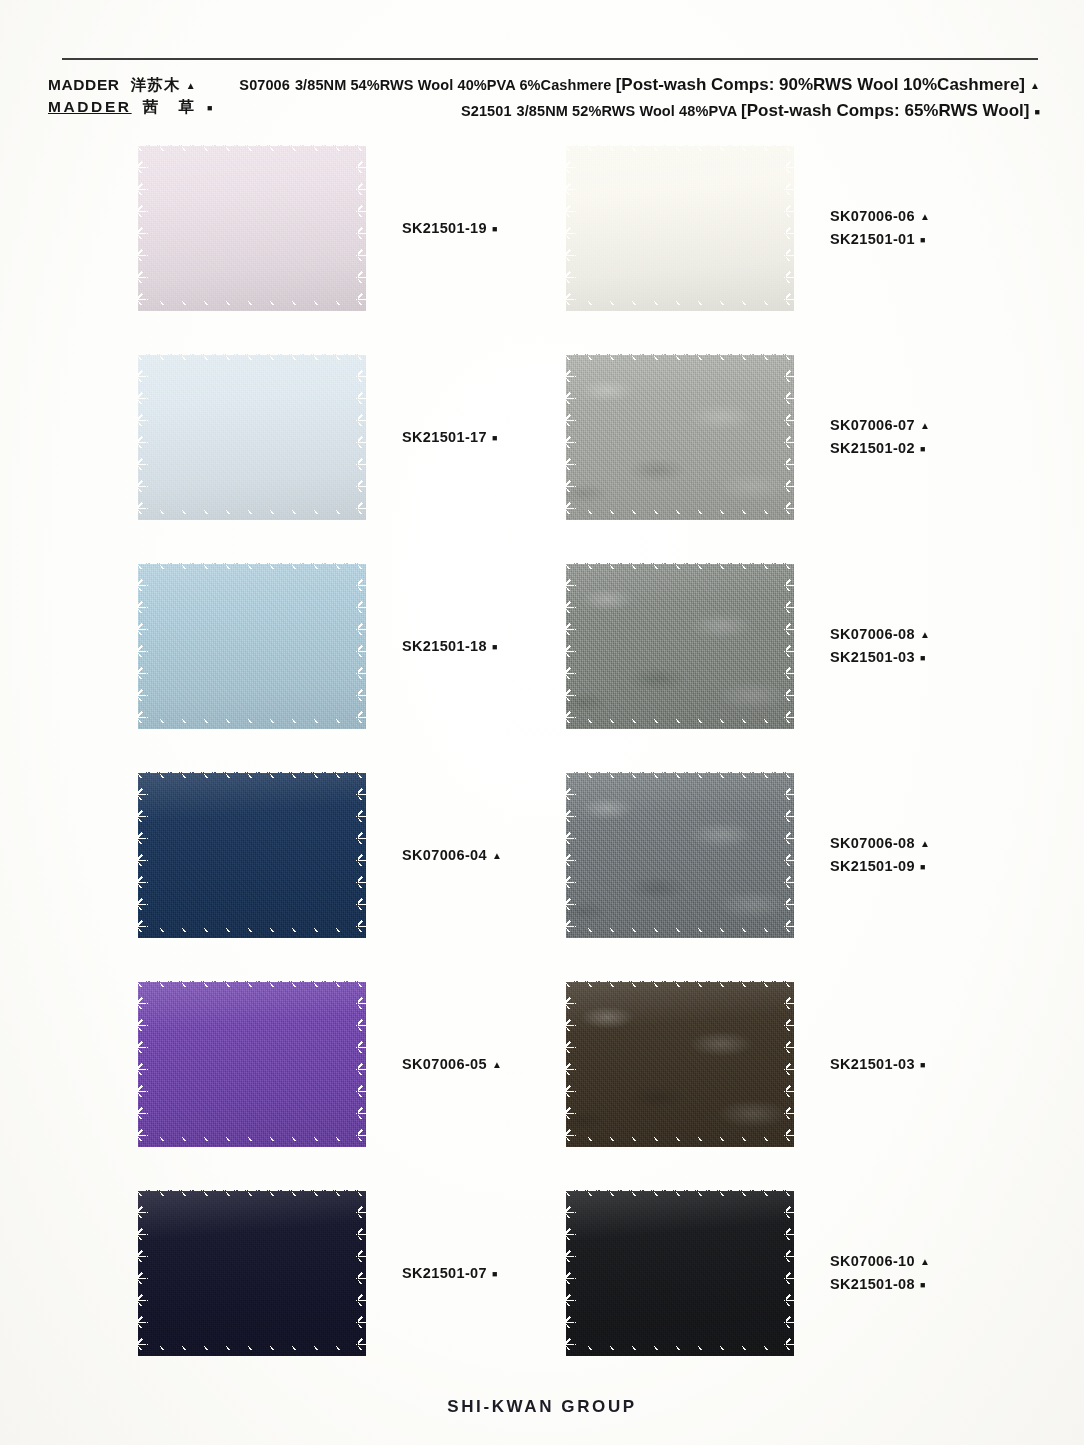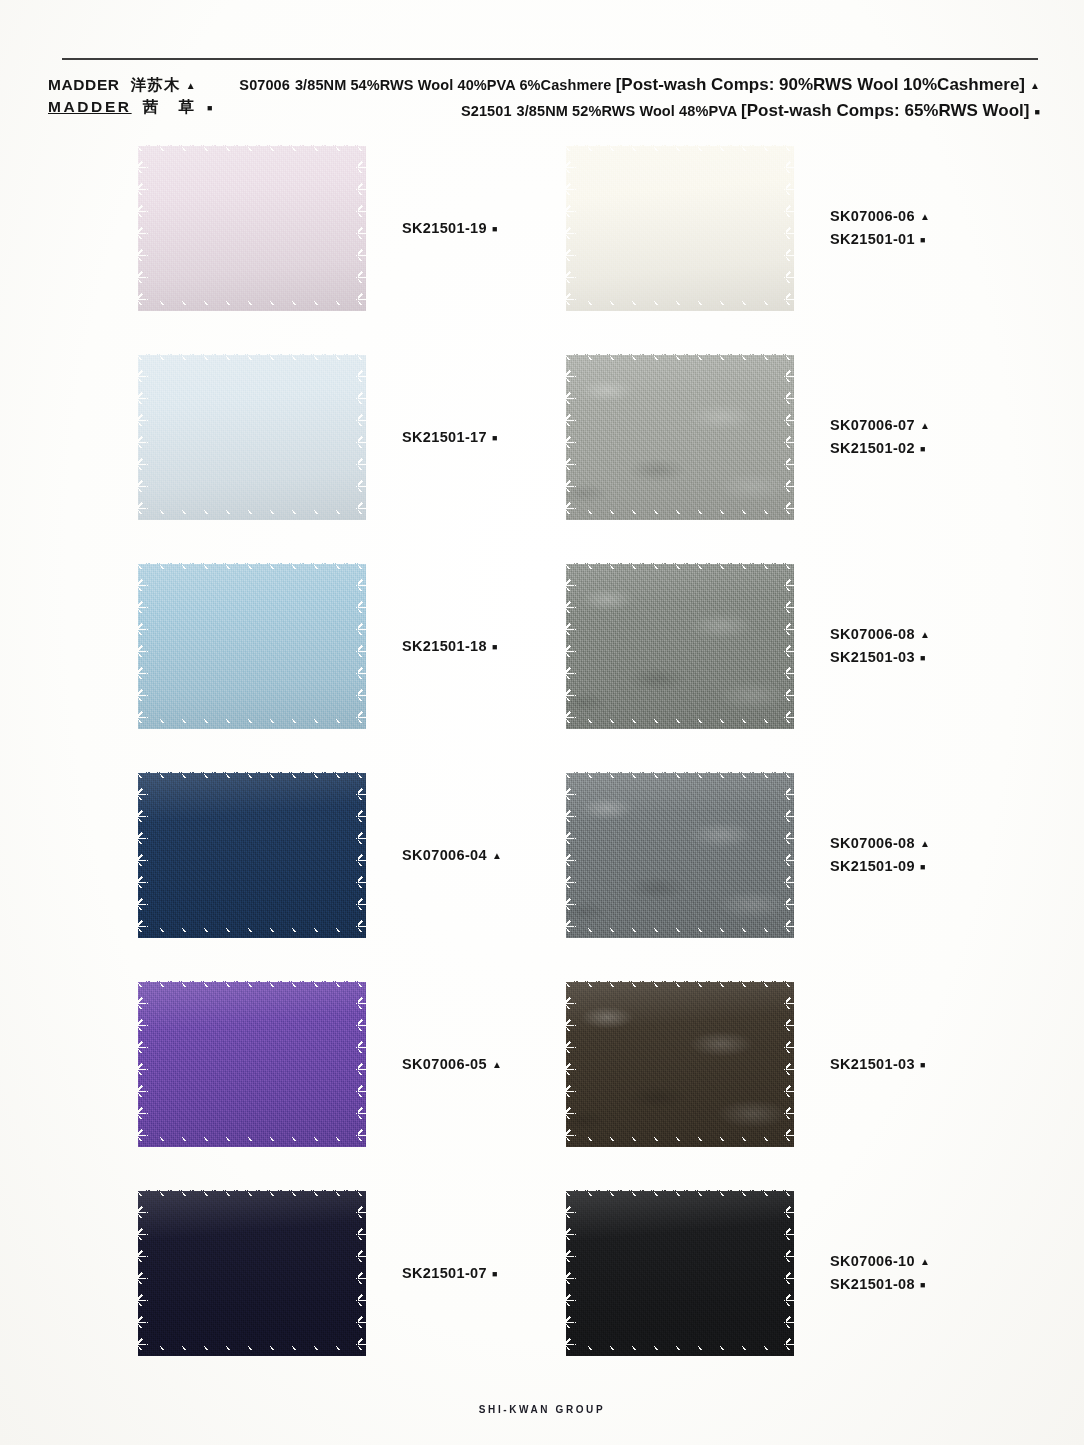--- a/index.html
+++ b/index.html
@@ -199,21 +199,21 @@
   }
 
   
   .footer {
     position: absolute;
     left: 0; right: 0;
     bottom: 28px;
     text-align: center;
   }
   .footer-text {
-    font-size: 10px;
+    font-size: 17px;
     font-weight: 700;
     letter-spacing: 2.6px;
     color: #1c1c26;
   }
 </style>
 </head>
 <body>
 
 <div class="page">
 

